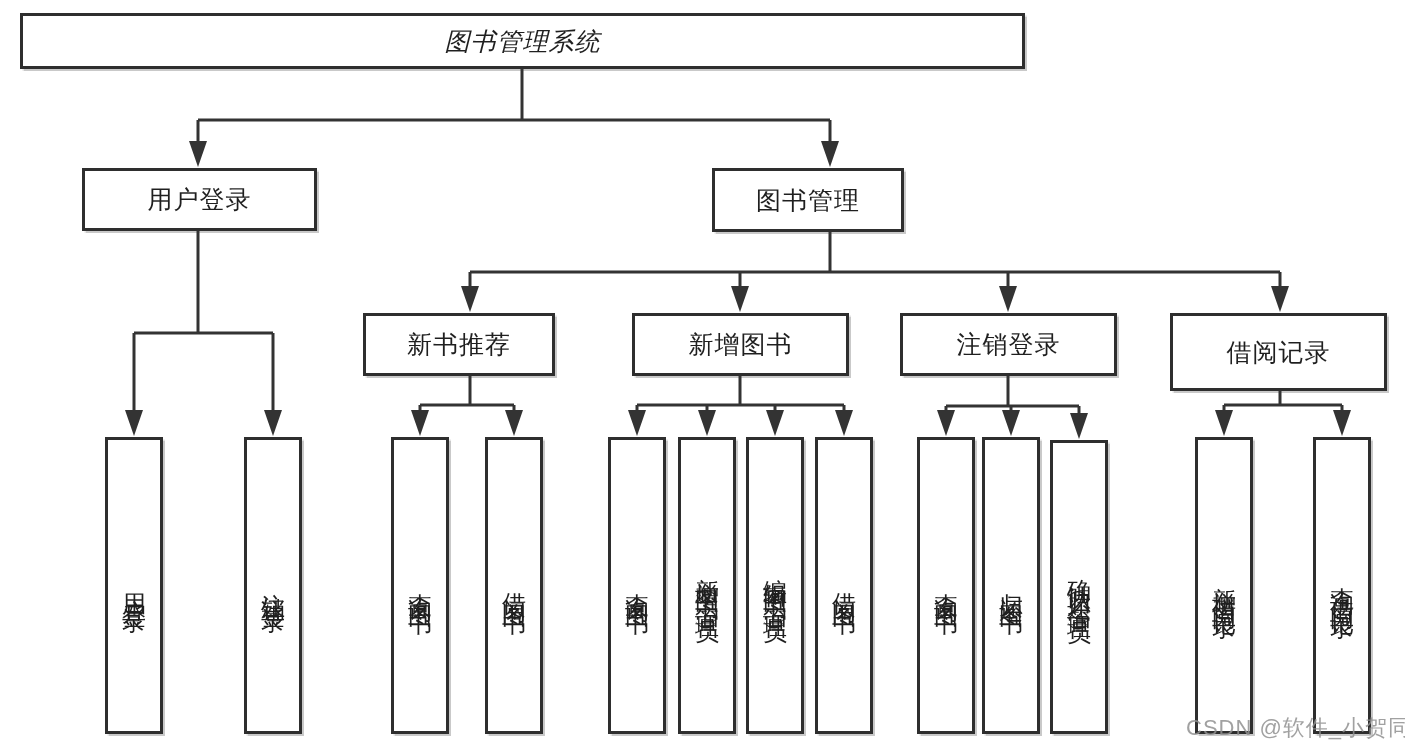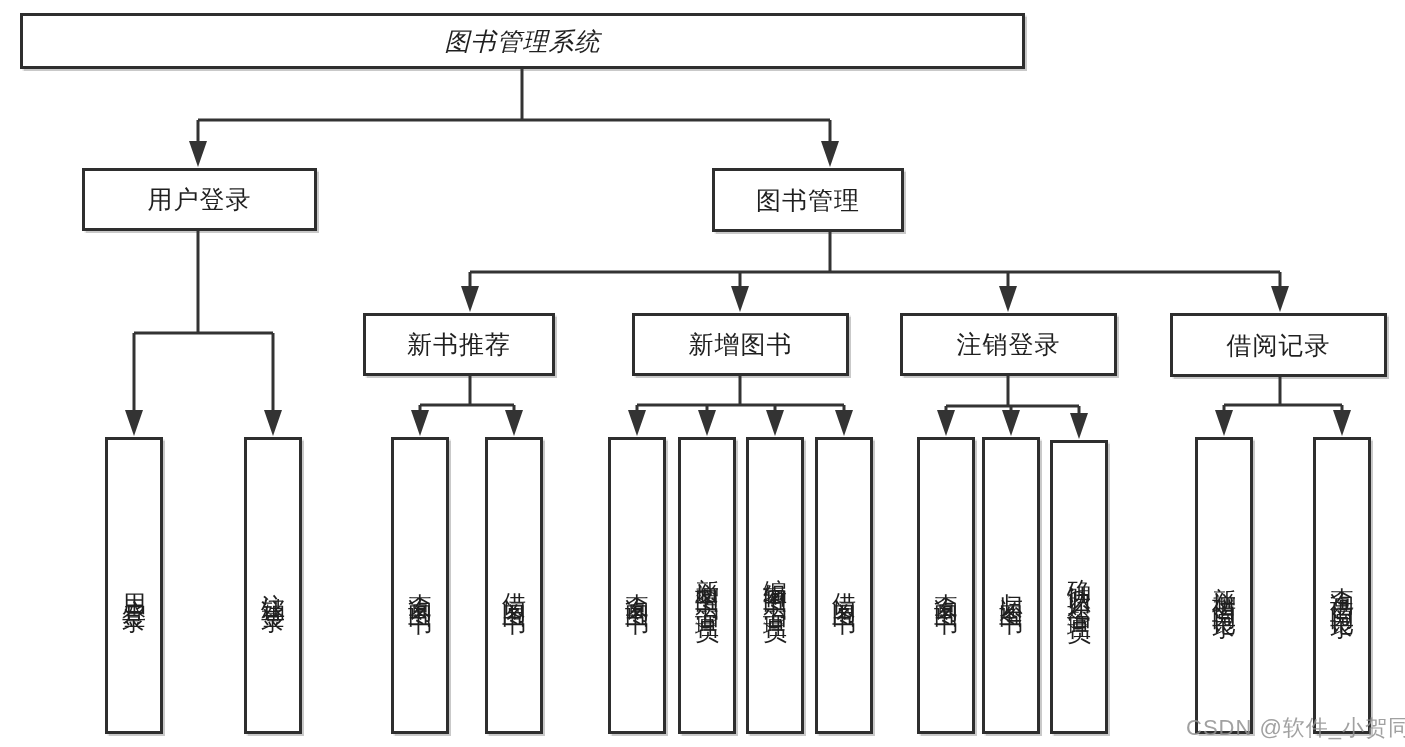--- a/index.html
+++ b/index.html
@@ -50,21 +50,21 @@
   }
 
   .root-box  { left: 20px;  top: 13px;  width: 1005px; height: 56px; font-size: 26px; font-style: italic; }
 
   .b-user    { left: 82px;  top: 168px; width: 235px; height: 63px; }
   .b-mgmt    { left: 712px; top: 168px; width: 192px; height: 64px; }
 
   .b-new     { left: 363px;  top: 313px; width: 192px; height: 63px; }
   .b-borrow  { left: 632px;  top: 313px; width: 217px; height: 63px; }
   .b-current { left: 900px;  top: 313px; width: 217px; height: 63px; }
-  .b-records { left: 1170px; top: 313px; width: 217px; height: 64px; }
+  .b-records { left: 1170px; top: 313px; width: 217px; height: 78px; }
 
   .leaf { top: 437px; width: 58px; height: 297px; }
   .l-g1a { left: 105px; }
   .l-g1b { left: 244px; }
   .l-g2a { left: 391px; }
   .l-g2b { left: 485px; }
   .l-g3a { left: 608px; }
   .l-g3b { left: 678px; }
   .l-g3c { left: 746px; }
   .l-g3d { left: 815px; }

